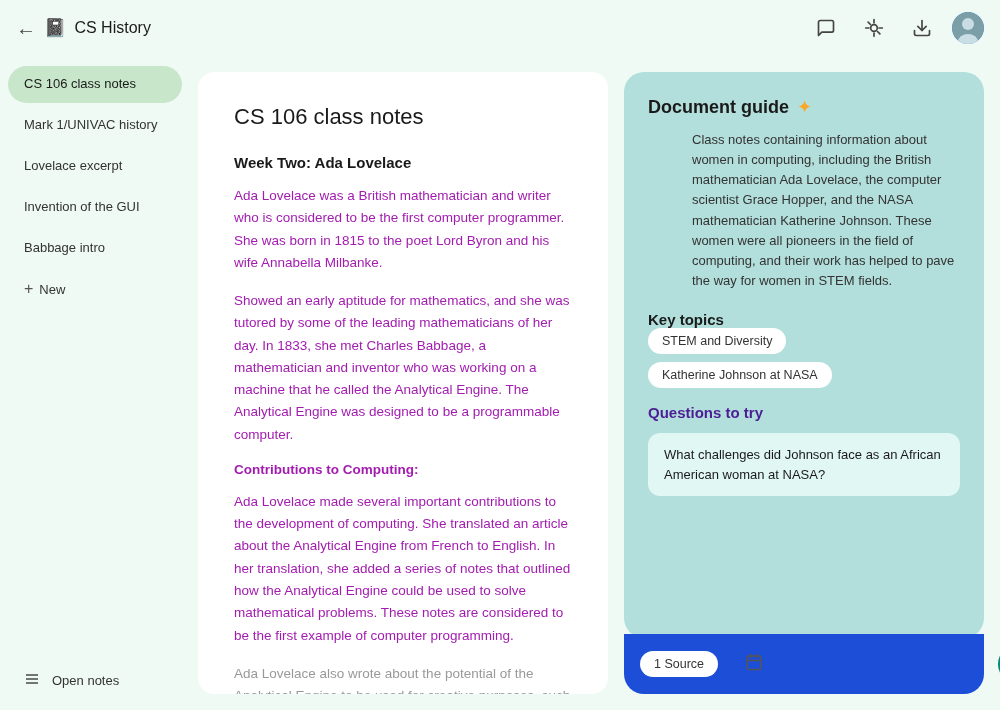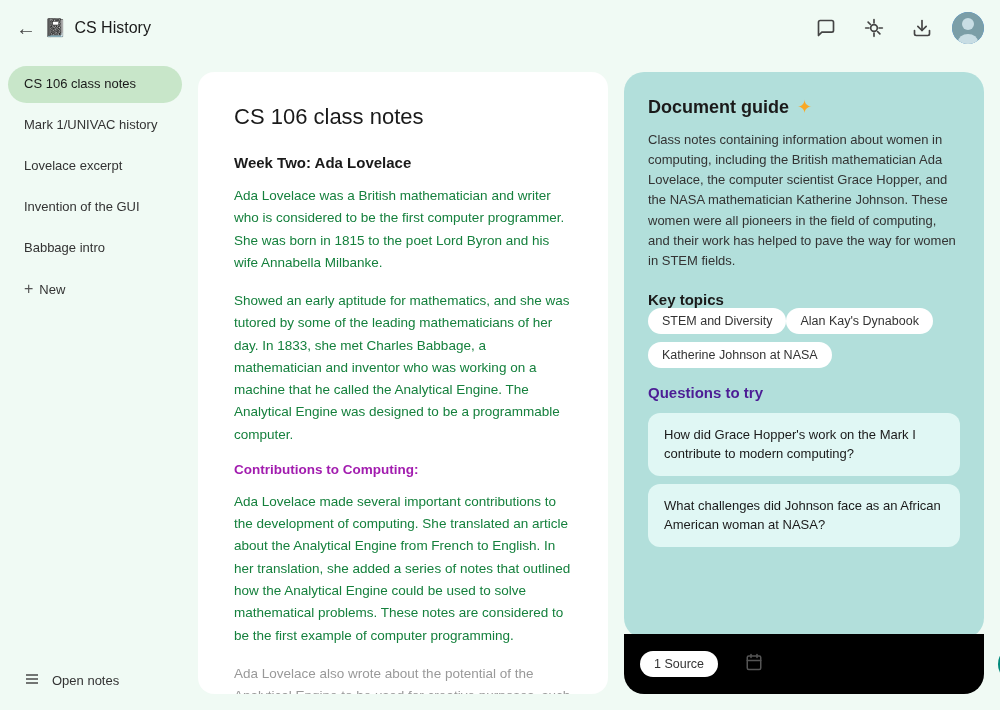--- a/index.html
+++ b/index.html
@@ -151,21 +151,21 @@
       margin-bottom: 24px;
     }
     .doc-week {
       font-size: 15px;
       font-weight: 600;
       color: #1a1a1a;
       margin-bottom: 14px;
     }
     .doc-para {
       font-size: 13.5px;
-      color: #15803d;
+      color: #a21caf;
       line-height: 1.65;
       margin-bottom: 16px;
     }
     .doc-para.faded {
       color: #999;
     }
     .doc-section-heading {
       font-size: 13.5px;
       font-weight: 600;
       color: #a21caf;
@@ -202,20 +202,21 @@
     }
     .guide-star {
       font-size: 18px;
       color: #f9a825;
     }
     .guide-desc {
       font-size: 13px;
       color: #333;
       line-height: 1.55;
       margin-bottom: 20px;
+      margin-left: 44px;
     }
     .key-topics-title {
       font-size: 15px;
       font-weight: 600;
       color: #1a1a1a;
       margin-bottom: 0;
     }
     .topics-row {
       display: flex;
       flex-wrap: wrap;
@@ -241,21 +242,21 @@
       padding: 12px 16px;
       font-size: 13px;
       color: #1a1a1a;
       line-height: 1.5;
       margin-bottom: 8px;
       cursor: pointer;
     }
 
     
     .input-bar {
-      background: #000000;
+      background: #1d4ed8;
       border-radius: 0 0 20px 20px;
       padding: 12px 16px;
       display: flex;
       align-items: center;
       gap: 27px;
       flex-shrink: 0;
       margin-top: -4px;
     }
     .source-badge {
       background: white;
@@ -388,27 +389,25 @@
       <div class="guide-card">
         <div class="guide-header">
           <span class="guide-title">Document guide</span>
           <span class="guide-star">✦</span>
         </div>
         <div class="guide-card-inner">
           <div class="guide-desc">Class notes containing information about women in computing, including the British mathematician Ada Lovelace, the computer scientist Grace Hopper, and the NASA mathematician Katherine Johnson. These women were all pioneers in the field of computing, and their work has helped to pave the way for women in STEM fields.</div>
           <div class="key-topics-title">Key topics</div>
           <div class="topics-row">
             <div class="topic-chip">STEM and Diversity</div>
-            <div class="topic-chip">Alan Kay's Dynabook</div>
           </div>
           <div class="topics-row">
             <div class="topic-chip">Katherine Johnson at NASA</div>
           </div>
           <div class="questions-title">Questions to try</div>
-          <div class="question-card">How did Grace Hopper's work on the Mark I contribute to modern computing?</div>
           <div class="question-card">What challenges did Johnson face as an African American woman at NASA?</div>
         </div>
       </div>
 
       <div class="input-bar">
         <div class="source-badge">1 Source</div>
         <span class="input-icon">
           <svg width="18" height="18" viewBox="0 0 24 24" fill="none" stroke="#555" stroke-width="2" stroke-linecap="round" stroke-linejoin="round">
               <rect x="3" y="4" width="18" height="18" rx="2" ry="2"></rect>
               <line x1="16" y1="2" x2="16" y2="6"></line>

